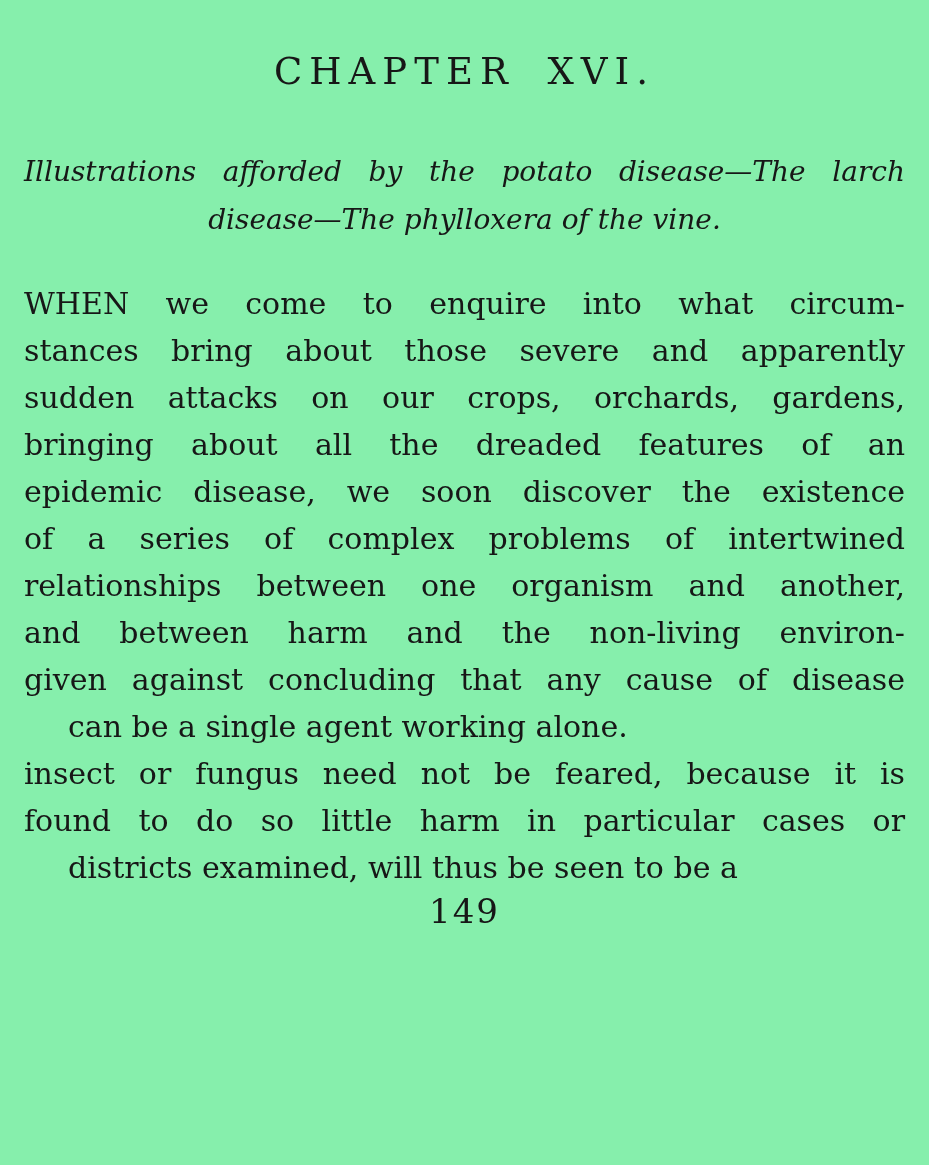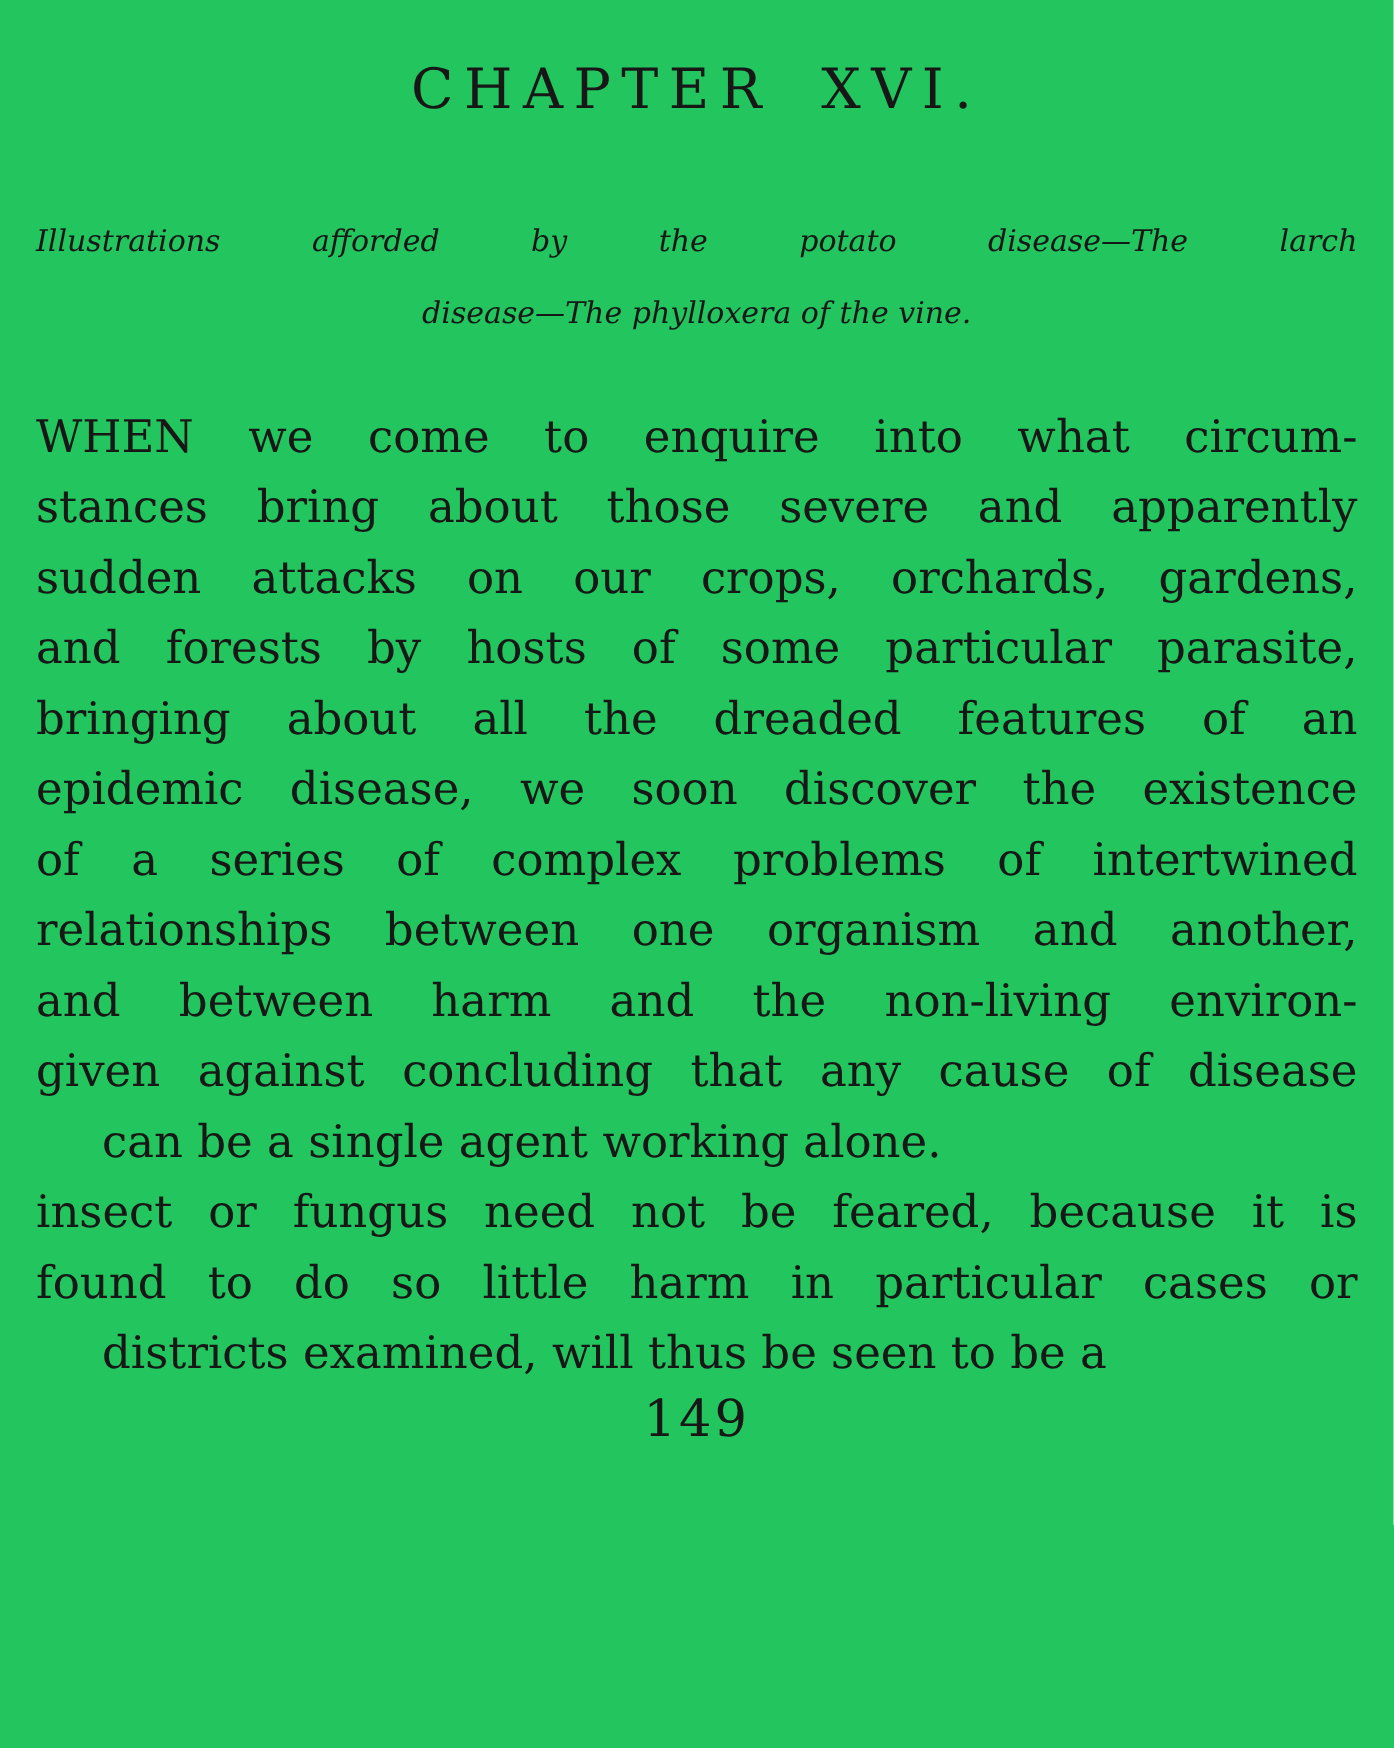--- a/index.html
+++ b/index.html
@@ -5,25 +5,25 @@
   html, body {
     margin: 0;
     padding: 0;
     background: #f4f3ef;
   }
   .page {
     position: relative;
     width: 929px;
     height: 1165px;
     margin: 0 auto;
-    background: #22c55e;
+    background: #86efac;
     color: #171717;
     font-family: "DejaVu Serif", serif;
     box-sizing: border-box;
-    padding: 38px 24px 0 24px;
+    padding: 50px 24px 0 24px;
     overflow: hidden;
   }
   .chapter-heading {
     text-align: center;
     font-size: 37px;
     line-height: 44px;
     letter-spacing: 7px;
     word-spacing: 14px;
     white-space: nowrap;
   }
@@ -32,21 +32,21 @@
     text-align: center;
     font-size: 27px;
     line-height: 34px;
     letter-spacing: 4px;
     word-spacing: 9px;
     white-space: nowrap;
   }
   .epigraph {
     margin-top: 54px;
     font-style: italic;
-    font-size: 20px;
+    font-size: 28px;
     line-height: 48px;
   }
   .epigraph .eline-justify {
     text-align: justify;
     -moz-text-align-last: justify;
     text-align-last: justify;
   }
   .epigraph .eline-center {
     text-align: center;
     font-style: italic;
@@ -87,21 +87,20 @@
   <div class="epigraph">
     <div class="eline-justify">Illustrations afforded by the potato disease—The larch</div>
     <div class="eline-center">disease—The phylloxera of the vine.</div>
   </div>
 
   <div class="body-text">
       <div class="paragraph">
         <div class="line">WHEN we come to enquire into what circum-</div>
         <div class="line">stances bring about those severe and apparently</div>
         <div class="line">sudden attacks on our crops, orchards, gardens,</div>
-        <div class="line">and forests by hosts of some particular parasite,</div>
         <div class="line">bringing about all the dreaded features of an</div>
         <div class="line">epidemic disease, we soon discover the existence</div>
         <div class="line">of a series of complex problems of intertwined</div>
         <div class="line">relationships between one organism and another,</div>
         <div class="line">and between harm and the non-living environ-</div>
         <div class="line">given against concluding that any cause of disease</div>
         <div class="line last">can be a single agent working alone.</div>
       </div>
       <div class="paragraph">
         <div class="line">insect or fungus need not be feared, because it is</div>

